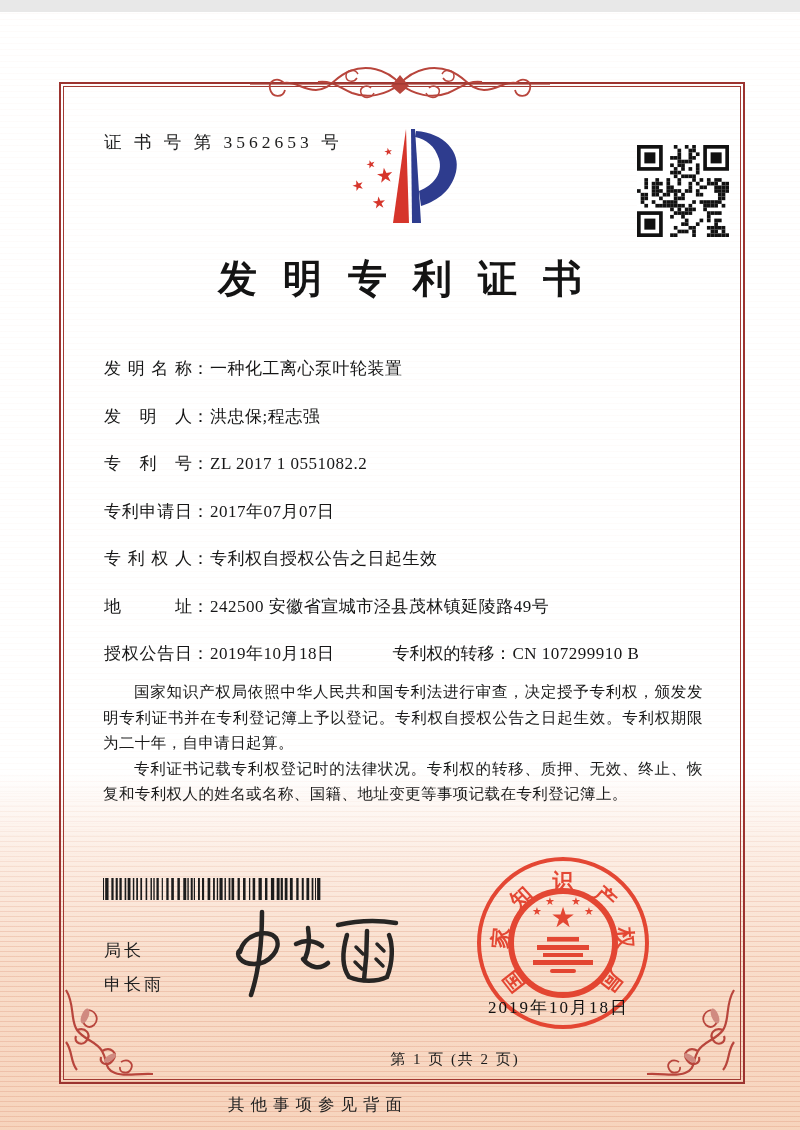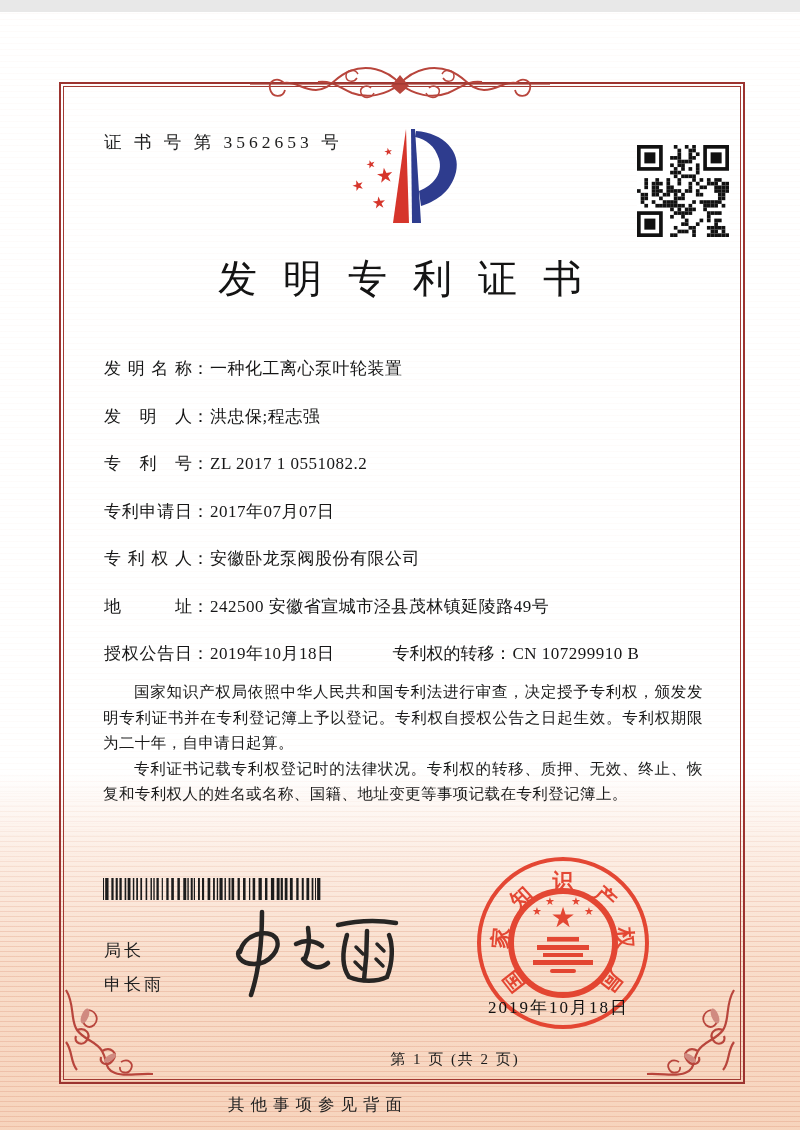--- a/index.html
+++ b/index.html
@@ -25,21 +25,21 @@
   .cert-number{position:absolute;left:104px;top:118px;font-size:17.5px;letter-spacing:4px;color:#1d1d1d;}
 
   
   .logo{position:absolute;left:338px;top:103px;width:130px;height:128px;}
   .logo .star{position:absolute;color:#d6352b;line-height:1;transform-origin:center;}
 
   
   .qr{position:absolute;left:637px;top:133px;width:92px;height:92px;background:#fff;}
 
   .doc-title{position:absolute;left:59px;top:240px;width:682px;text-align:center;
-    font-size:39px;font-weight:400;color:#141414;letter-spacing:26px;text-indent:26px;}
+    font-size:39px;font-weight:700;color:#141414;letter-spacing:26px;text-indent:26px;}
 
   
   .fields{position:absolute;left:104px;top:345px;width:600px;font-size:17px;color:#161616;}
   .frow{height:47.5px;white-space:nowrap;}
   .flabel{display:inline-block;width:88px;text-align:justify;text-align-last:justify;vertical-align:top;}
   .fcolon{display:inline-block;width:18px;}
   .fvalue{letter-spacing:.5px;}
   .pair2{margin-left:58px;}
 
   .paras{position:absolute;left:103px;top:667px;width:600px;font-size:15.5px;line-height:1.65;
@@ -340,21 +340,21 @@
       <div class="frow">
         <span class="flabel">发明人</span><span class="fcolon">：</span><span class="fvalue">洪忠保;程志强</span>
       </div>
       <div class="frow">
         <span class="flabel">专利号</span><span class="fcolon">：</span><span class="fvalue">ZL 2017 1 0551082.2</span>
       </div>
       <div class="frow">
         <span class="flabel">专利申请日</span><span class="fcolon">：</span><span class="fvalue">2017年07月07日</span>
       </div>
       <div class="frow">
-        <span class="flabel">专利权人</span><span class="fcolon">：</span><span class="fvalue">安徽卧龙泵阀股份有限公司</span>
+        <span class="flabel">专利权人</span><span class="fcolon">：</span><span class="fvalue">专利权自授权公告之日起生效</span>
       </div>
       <div class="frow">
         <span class="flabel">地址</span><span class="fcolon">：</span><span class="fvalue">242500 安徽省宣城市泾县茂林镇延陵路49号</span>
       </div>
       <div class="frow">
         <span class="flabel">授权公告日</span><span class="fcolon">：</span><span class="fvalue">2019年10月18日</span><span class="pair2"><span>专利权的转移</span><span class="fcolon">：</span><span class="fvalue">CN 107299910 B</span></span>
       </div>
     </div>
 
     <div class="paras">

